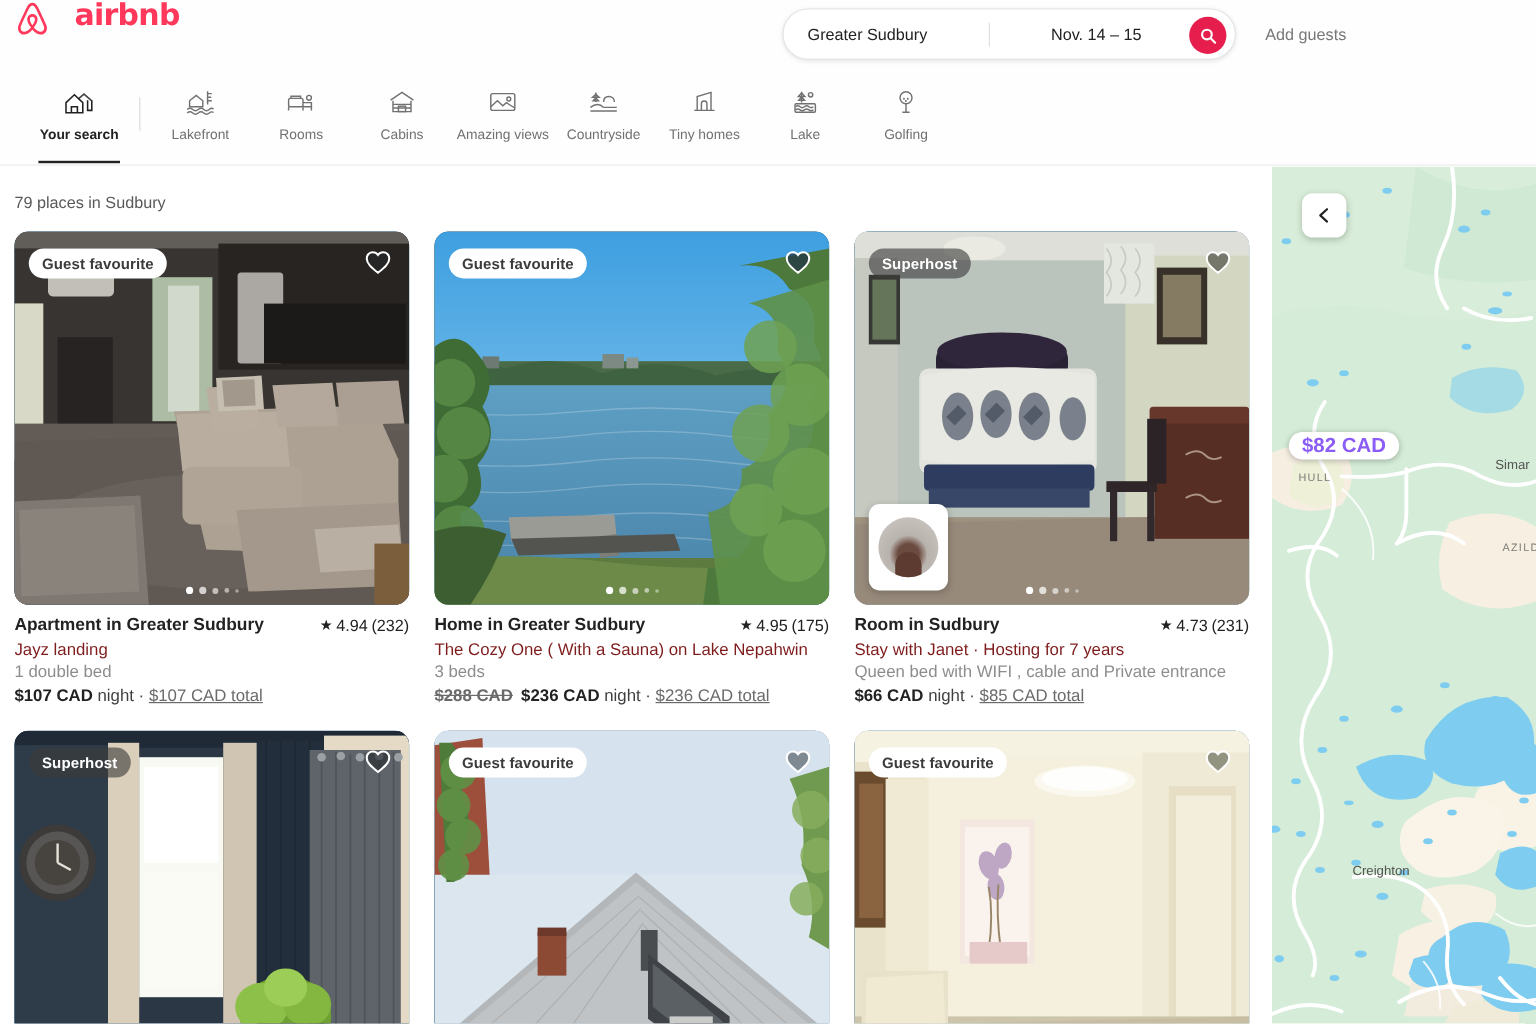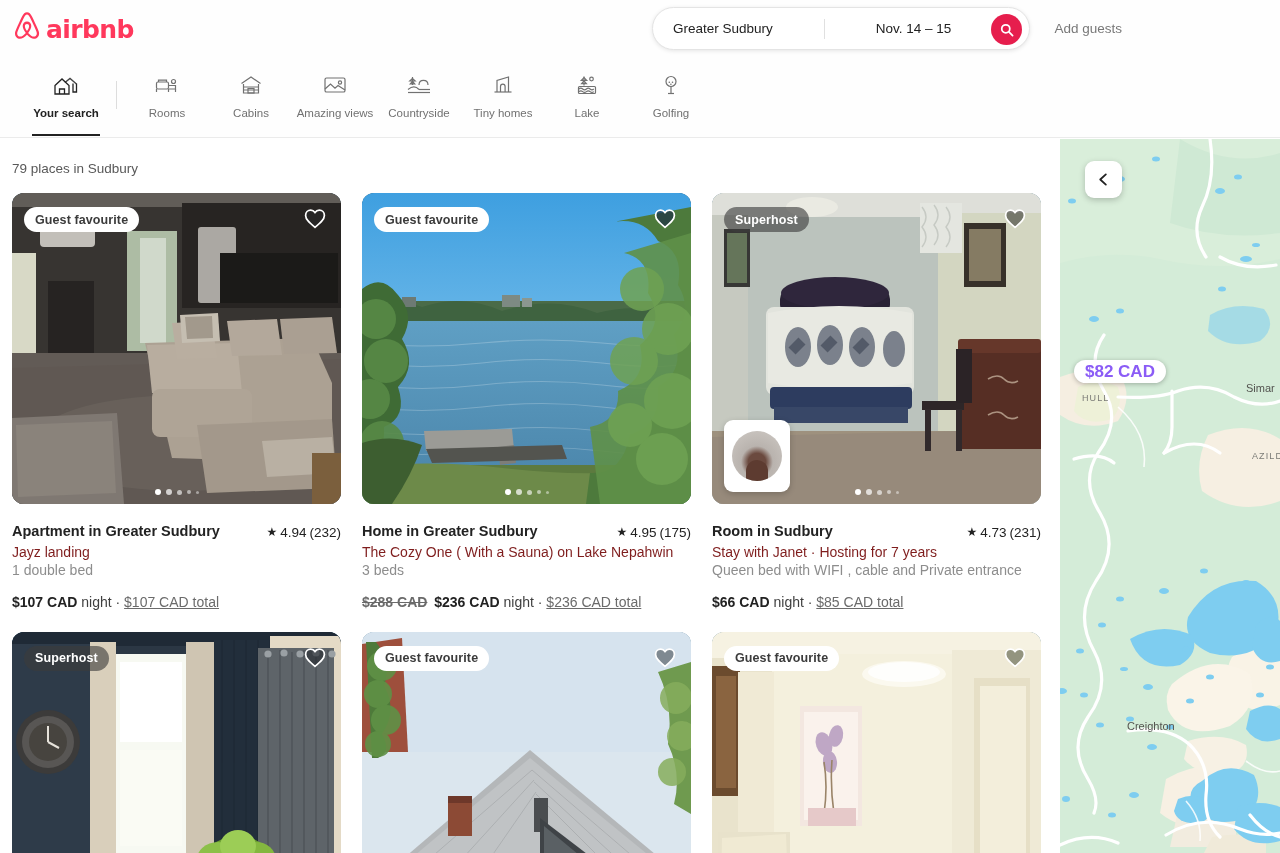--- a/index.html
+++ b/index.html
@@ -13,22 +13,22 @@
   .page { position: relative; width: 1280px; height: 853px; overflow: hidden; }
 
   
   .header {
     position: absolute; top: 0; left: 0;
     width: 1280px; height: 58px;
     background: #fefefe;
     display: flex; align-items: center;
   }
   .logo {
-    position: absolute; left: 12px; top: 10px;
-    display: flex; align-items: flex-end; gap: 4px;
+    position: absolute; left: 12px; top: 0;
+    display: flex; align-items: flex-start; gap: 20px;
     color: #FF385C;
   }
   .logo svg { display: block; }
   .logo-text {
     font-size: 25px; font-weight: 700; letter-spacing: -0.6px;
     color: #FF385C; line-height: 1;
     font-family: "DejaVu Sans", sans-serif;
   }
 
   .searchbar {
@@ -147,37 +147,37 @@
     background: radial-gradient(circle at 50% 62%, #6b4a3f 0%, #6b4a3f 22%, #b9b3ae 40%, #cfcac5 100%);
     overflow: hidden; position: relative;
   }
   .host-avatar .circle::after {
     content:""; position:absolute; left:50%; top:58%;
     transform: translateX(-50%);
     width: 22px; height: 26px; border-radius: 11px 11px 6px 6px;
     background: #5d3b30;
   }
 
-  .card-body { padding-top: 19px; }
+  .card-body { padding-top: 9px; }
   .card-row1 { display: flex; align-items: baseline; justify-content: space-between; }
   .card-title {
     font-size: 14.5px; font-weight: 700; color: #222222;
     white-space: nowrap; overflow: hidden; text-overflow: ellipsis;
   }
   .card-rating {
     font-size: 13.5px; color: #222222; white-space: nowrap;
     padding-left: 8px; display: flex; align-items: center; gap: 3px;
   }
   .star { font-size: 12px; line-height: 1; }
   .card-sub {
     font-size: 14px; color: #7f1d1d; margin-top: 4px;
     white-space: nowrap; overflow: hidden; text-overflow: ellipsis;
   }
   .card-beds { font-size: 14px; color: #8d8d8d; margin-top: 2px; }
-  .card-price { font-size: 14px; color: #222222; margin-top: 16px; }
+  .card-price { font-size: 14px; color: #222222; margin-top: 4px; }
   .price-strike { text-decoration: line-through; color: #6a6a6a; font-weight: 700; margin-right: 3px; }
   .price-main { font-weight: 700; color: #222222; }
   .price-night { color: #3f3f3f; }
   .price-total { color: #6b6b6b; text-decoration: underline; }
 
   
   .map {
     position: absolute; top: 139px; left: 1060px;
     width: 220px; height: 714px;
     overflow: hidden;
@@ -249,20 +249,32 @@
             <path d="M6.5 21v-5h5v5"></path>
           <path d="M12 9.6 17 5.4l6.5 5.6" stroke-opacity=".85"></path>
           <path d="M20 10.6V19h3.5v-8.4"></path>
         </svg>
       </span>
       <span class="lbl">Your search</span>
     </div>
 
     <div class="cat-sep"></div>
 
+    <div class="cat">
+      <span class="ico">
+        <svg width="26" height="24" viewBox="0 0 26 24" fill="none" stroke="#717171" stroke-width="1.2">
+          <path d="M4 11 9.5 6.5 15 11v5H4z"></path>
+            <path d="M19 3v11"></path>
+            <path d="M19 5h3.5M19 8h3M19 11h3.5"></path>
+          <path d="M2 18.2c1.6-1.4 3-1.4 4.6 0s3 1.4 4.6 0 3-1.4 4.6 0 3 1.4 4.6 0 2.6-1.2 3.6-.4"></path>
+          <path d="M2 21.2c1.6-1.4 3-1.4 4.6 0s3 1.4 4.6 0 3-1.4 4.6 0 3 1.4 4.6 0 2.6-1.2 3.6-.4"></path>
+        </svg>
+      </span>
+      <span class="lbl">Lakefront</span>
+    </div>
 
     <div class="cat">
       <span class="ico">
         <svg width="26" height="24" viewBox="0 0 26 24" fill="none" stroke="#717171" stroke-width="1.2">
           <rect x="2.5" y="9" width="12" height="7" rx="1.5"></rect>
           <path d="M2.5 16v3M14.5 16v3"></path>
           <path d="M14.5 12.5h7V16h-7"></path>
             <path d="M21.5 16v3"></path>
           <circle cx="19.5" cy="8.5" r="2"></circle>
           <path d="M4.5 9V7.2h8V9"></path>

